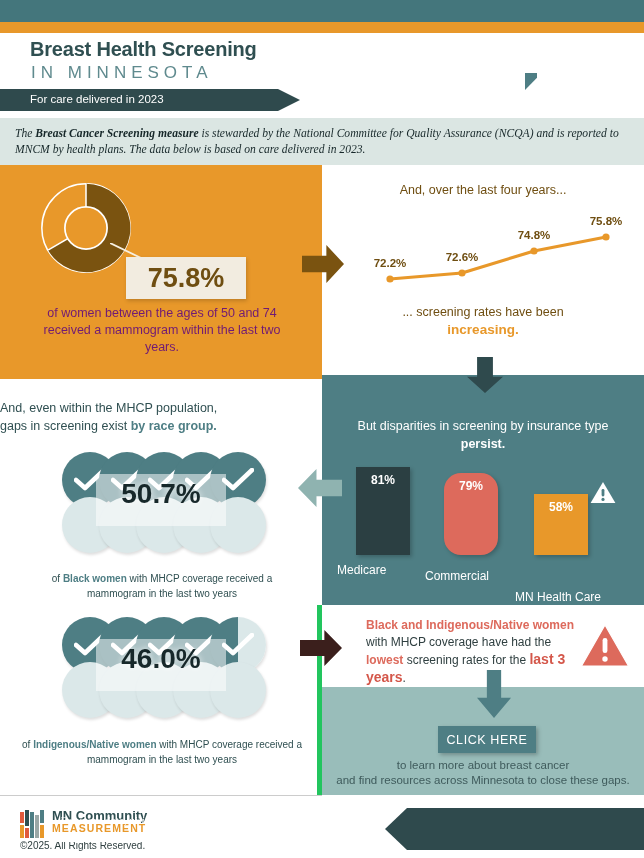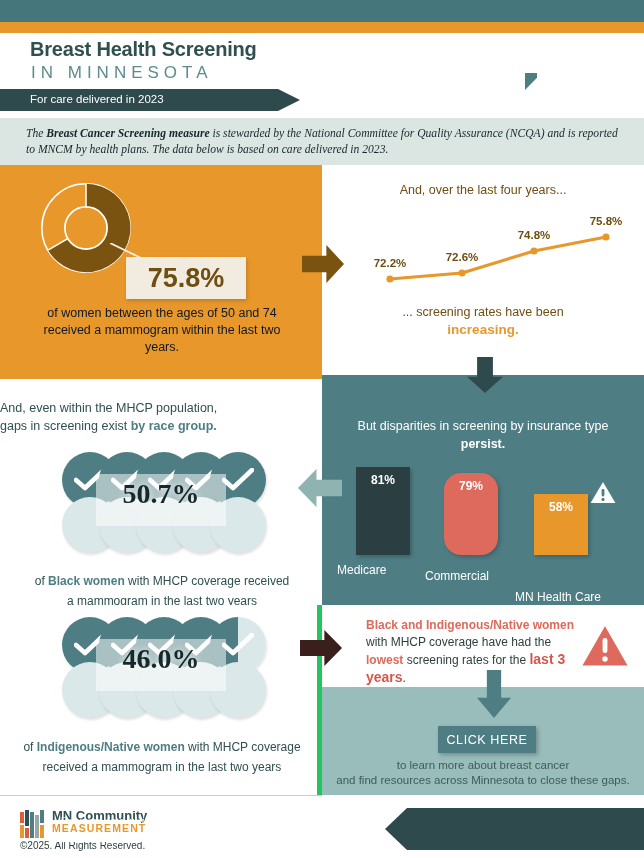--- a/index.html
+++ b/index.html
@@ -57,21 +57,21 @@
   .october-line { font-size: 11.5px; color: #ffffff; line-height: 15px; }
   .october-tail {
     position: absolute; left: 525px; top: 73px; width: 12px; height: 17px;
     background: #4e7e84;
     clip-path: polygon(0 0, 100% 0, 100% 28%, 0 100%);
   }
 
   
   .desc-band {
     position: absolute; left: 0; top: 118px; width: 644px; height: 47px;
-    background: #dbe6e3; padding: 8px 16px 0 26px;
+    background: #dbe6e3; padding: 8px 16px 0 15px;
   }
   .desc-text {
     font-family: "Liberation Serif", serif;
     font-style: italic; font-size: 11.6px; color: #17282a; line-height: 16px;
   }
   .desc-text b { font-weight: bold; }
 
   
   .row1 { position: absolute; left: 0; top: 165px; width: 644px; height: 210px; }
   .panel-orange {
@@ -80,21 +80,21 @@
   }
   .donut { position: absolute; left: 38px; top: 15px; }
   .stat-box {
     position: absolute; left: 126px; top: 92px; width: 120px; height: 42px;
     background: #f2ece0; box-shadow: 1px 2px 4px rgba(0,0,0,0.18);
     display: flex; align-items: center; justify-content: center;
   }
   .stat-box-value { font-size: 27px; font-weight: bold; color: #6f4e11; }
   .orange-caption {
     position: absolute; left: 26px; top: 140px; width: 272px;
-    text-align: center; font-size: 12.5px; color: #0f172a; line-height: 17px;
+    text-align: center; font-size: 12.5px; color: #701a75; line-height: 17px;
   }
   .panel-trend {
     position: absolute; left: 322px; top: 0; width: 322px; height: 210px;
     background: #ffffff;
     padding-left: 48px;
   }
   .trend-head {
     position: absolute; left: 0; top: 18px; width: 322px; text-align: center;
     font-size: 12.5px; color: #6f4e11;
   }
@@ -160,41 +160,41 @@
   }
   .arrow-sage-left {
     position: absolute; left: 298px; top: 469px; width: 44px; height: 38px;
     background: #8fb3b0;
     clip-path: polygon(0 50%, 42% 0, 42% 28%, 100% 28%, 100% 72%, 42% 72%, 42% 100%);
     filter: drop-shadow(2px 2px 2px rgba(0,0,0,0.22));
     z-index: 9;
   }
 
   
-  .circles-wrap { position: absolute; font-family: Liberation Serif, serif; }
+  .circles-wrap { position: absolute; }
   .circ {
     position: absolute; width: 56px; height: 56px; border-radius: 50%;
     box-shadow: 1px 2px 3px rgba(0,0,0,0.13);
   }
   .circ-empty { background: #dbe8e9; }
   .circ-full { background: #4e7e84; }
   .circ-half {
     background: linear-gradient(90deg, #4e7e84 0%, #4e7e84 50%, #dbe8e9 50%, #dbe8e9 100%);
   }
   .chk { position: absolute; left: 12px; top: 16px; }
   .big-pct {
     position: absolute; font-size: 28px; font-weight: bold; color: #17282a;
     text-align: center; text-shadow: 0 0 6px rgba(255,255,255,0.9);
   }
   .pct-veil {
     position: absolute; background: rgba(255,255,255,0.52);
   }
   .stat-caption {
-    position: absolute; text-align: center; font-size: 12px;
-    color: #2f4f51; line-height: 20px;
+    position: absolute; text-align: center; font-size: 10px;
+    color: #2f4f51; line-height: 15px;
   }
   .stat-caption b { color: #4e7e84; font-weight: bold; }
 
   
   .row3 { position: absolute; left: 0; top: 605px; width: 644px; height: 190px; }
   .panel-native {
     position: absolute; left: 0; top: 0; width: 322px; height: 190px;
     background: #ffffff; border-right: 5px solid #22c55e;
   }
   .panel-lowest {

